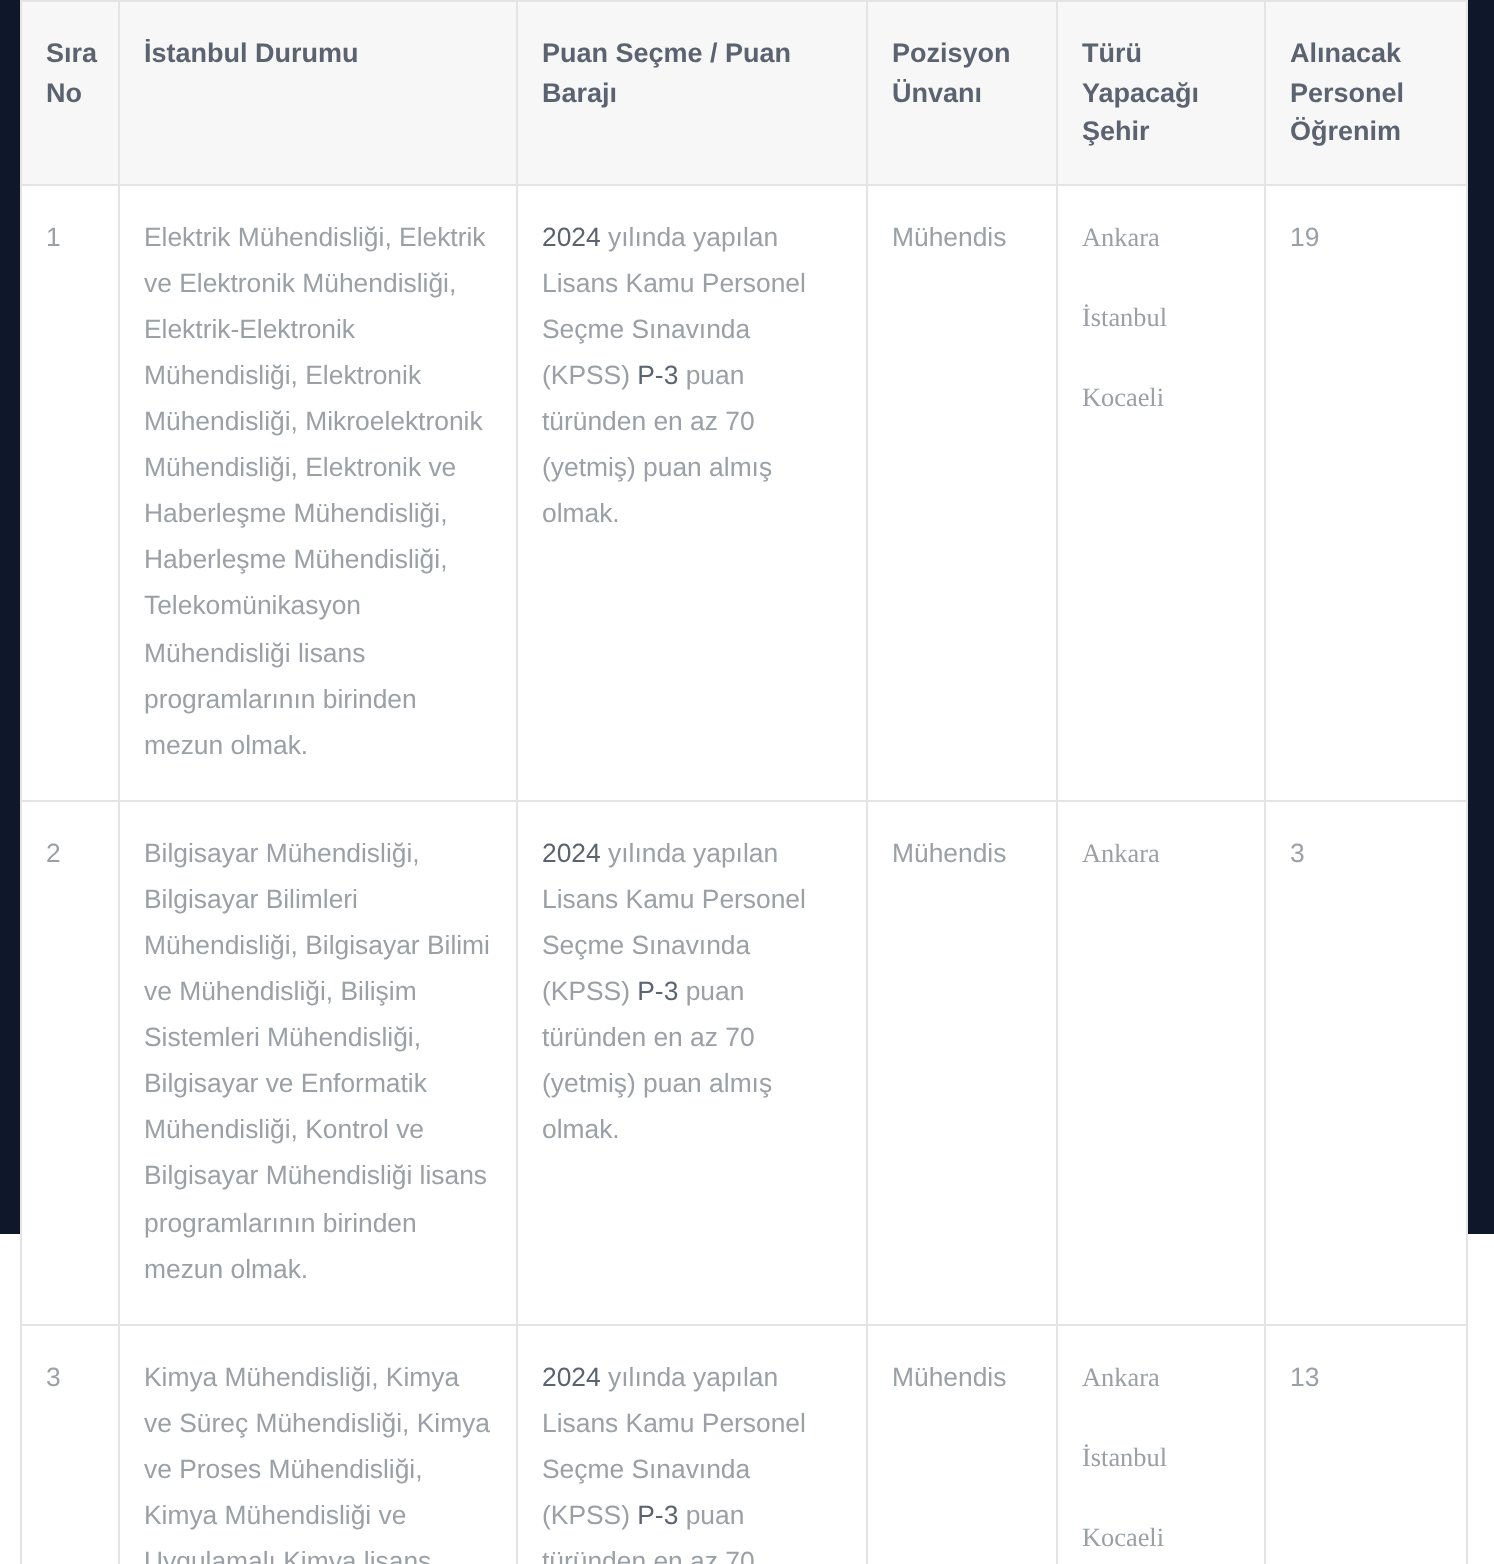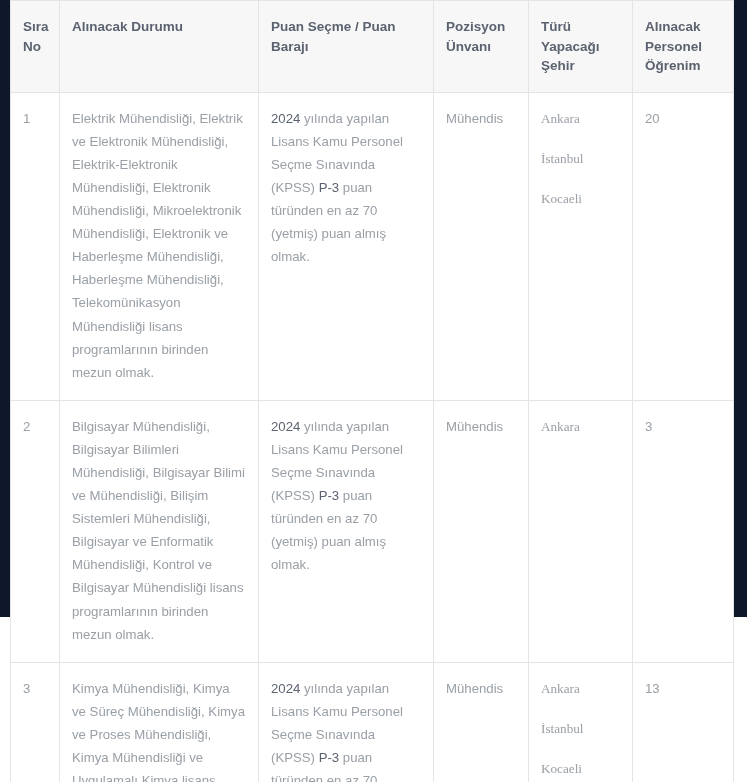--- a/index.html
+++ b/index.html
@@ -91,21 +91,21 @@
       <col class="col-no">
       <col class="col-edu">
       <col class="col-score">
       <col class="col-title">
       <col class="col-city">
       <col class="col-count">
     </colgroup>
     <thead>
       <tr>
         <th>Sıra No</th>
-        <th>Alınacak Durumu</th>
+        <th>İstanbul Durumu</th>
         <th>Puan Seçme / Puan Barajı</th>
         <th>Pozisyon Ünvanı</th>
         <th>Türü Yapacağı Şehir</th>
         <th>Alınacak Personel Öğrenim</th>
       </tr>
     </thead>
     <tbody>
 
       <tr class="row-1">
         <td class="c-no">1</td>
@@ -116,21 +116,21 @@
           </span>
         </td>
         <td class="c-title">Mühendis</td>
         <td class="c-city">
           <ul class="city-list">
               <li>Ankara</li>
               <li>İstanbul</li>
               <li>Kocaeli</li>
             </ul>
         </td>
-        <td class="c-count">20</td>
+        <td class="c-count">19</td>
       </tr>
 
       <tr class="row-2">
         <td class="c-no">2</td>
         <td class="c-edu">Bilgisayar Mühendisliği, Bilgisayar Bilimleri Mühendisliği, Bilgisayar Bilimi ve Mühendisliği, Bilişim Sistemleri Mühendisliği, Bilgisayar ve Enformatik Mühendisliği, Kontrol ve Bilgisayar Mühendisliği lisans programlarının birinden mezun olmak.</td>
         <td class="c-score">
           <span class="score-text">
             <b>2024</b><span> yılında yapılan Lisans Kamu Personel Seçme Sınavında (KPSS) </span><b>P-3</b><span> puan türünden en az 70 (yetmiş) puan almış olmak.</span>
           </span>
         </td>

